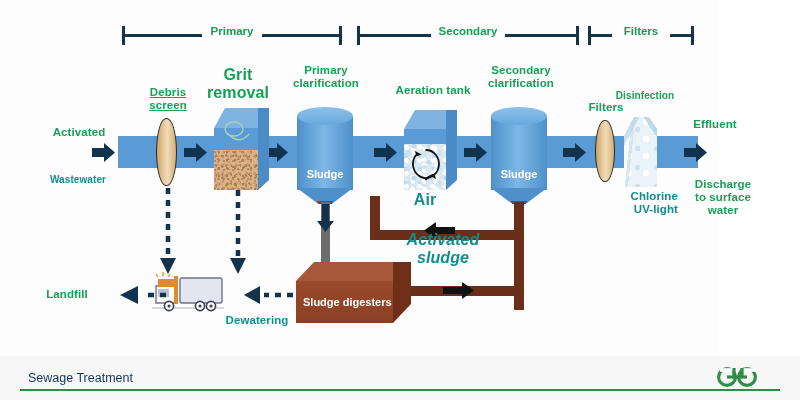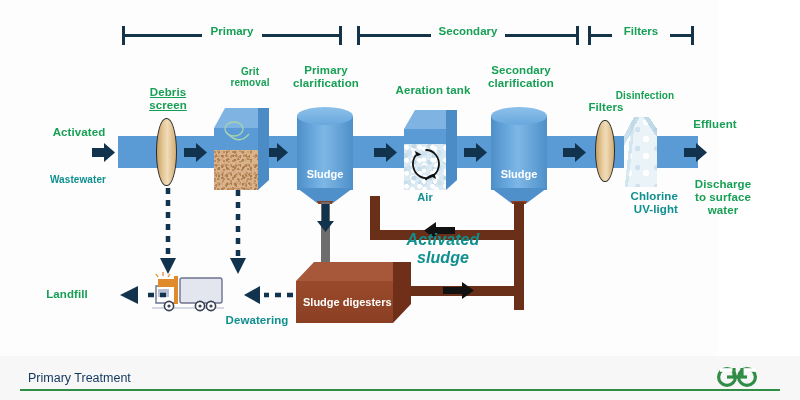--- a/index.html
+++ b/index.html
@@ -222,21 +222,21 @@
   </svg>
   <svg class="abs" style="left:258px; top:108px;" width="14" height="82">
     <path d="M0,0 L11,0 L11,72 L0,82 Z" fill="#4b8cc6"></path>
   </svg>
   <div class="abs" style="left:214px; top:128px; width:44px; height:22px; background:#5b9bd5;"></div>
   <svg class="abs" style="left:221px; top:120px;" width="32" height="28">
     <ellipse cx="13" cy="9" rx="9" ry="7" fill="none" stroke="#a8d4ae" stroke-width="1.3"></ellipse>
     <path d="M6,13 Q18,26 28,14" fill="none" stroke="#a8d4ae" stroke-width="1.3"></path>
   </svg>
   <div class="grit" style="left:214px; top:150px; width:44px; height:40px;"></div>
-  <div class="lbl green" style="left:219px; top:66px; width:62px; font-size:10px;">Grit
+  <div class="lbl green" style="left:207px; top:66px; width:62px; font-size:16px;">Grit
 removal</div>
 
   <div class="cyl-body" style="left:297px; top:116px; width:56px; height:74px;"></div>
   <div class="cyl-top" style="left:297px; top:107px; width:56px; height:18px;"></div>
   <svg class="abs" style="left:297px; top:188px;" width="56" height="16">
     <path d="M0,0 L56,0 L36,15 L20,15 Z" fill="#4f90ca"></path>
     <path d="M20,13 L36,13 L35,16 L21,16 Z" fill="#8b3f23"></path>
   </svg>
   <div class="sludge-txt" style="left:297px; top:168px; width:56px;">Sludge</div>
   <div class="lbl green" style="left:286px; top:64px; width:80px; font-size:11.5px;">Primary
@@ -250,21 +250,21 @@
   </svg>
   <div class="abs" style="left:404px; top:129px; width:42px; height:15px; background:#5b9bd5;"></div>
   <div class="foam" style="left:404px; top:144px; width:42px; height:46px;"></div>
   <svg class="abs" style="left:410px; top:148px;" width="31" height="34">
     <path d="M15.5,2 A13,14 0 1 1 6,7" fill="none" stroke="#121212" stroke-width="1.8"></path>
     <path d="M5,3 L6.5,8.5 L11.5,6.5 Z" fill="#121212"></path>
     <path d="M15.5,32 A13,14 0 0 1 25,27" fill="none" stroke="#121212" stroke-width="1.8"></path>
     <path d="M26,31 L24.5,25.5 L19.5,27.5 Z" fill="#121212"></path>
   </svg>
   <div class="lbl green" style="left:393px; top:84px; width:80px; font-size:11.5px;">Aeration tank</div>
-  <div class="lbl teal" style="left:404px; top:191px; width:42px; font-size:11px;">Air</div>
+  <div class="lbl teal" style="left:404px; top:191px; width:42px; font-size:16px;">Air</div>
 
   <div class="cyl-body" style="left:491px; top:116px; width:56px; height:74px;"></div>
   <div class="cyl-top" style="left:491px; top:107px; width:56px; height:18px;"></div>
   <svg class="abs" style="left:491px; top:188px;" width="56" height="16">
     <path d="M0,0 L56,0 L36,15 L20,15 Z" fill="#4f90ca"></path>
     <path d="M20,13 L36,13 L35,16 L21,16 Z" fill="#8b3f23"></path>
   </svg>
   <div class="sludge-txt" style="left:491px; top:168px; width:56px;">Sludge</div>
   <div class="lbl green" style="left:480px; top:64px; width:82px; font-size:11.5px;">Secondary
 clarification</div>
@@ -354,21 +354,21 @@
   </svg>
 
   <svg class="abs" style="left:108px; top:286px;" width="62" height="18">
     <line x1="58" y1="9" x2="36" y2="9" stroke="#12334d" stroke-width="4.5" stroke-dasharray="6 6"></line>
     <path d="M30,0 L30,18 L12,9 Z" fill="#12334d"></path>
   </svg>
   <div class="lbl green" style="left:32px; top:288px; width:70px; font-size:11.5px;">Landfill</div>
 
   <div id="footer">
     <div class="rule"></div>
-    <div class="ftitle">Primary Treatment</div>
+    <div class="ftitle">Sewage Treatment</div>
     <svg class="logo" width="52" height="26" viewBox="0 0 52 26">
       <g fill="none" stroke="#2f8d46" stroke-width="3.2">
         <circle cx="15" cy="13" r="8.4"></circle>
         <circle cx="35" cy="13" r="8.4"></circle>
       </g>
       <path d="M15,13 L25.5,13" stroke="#2f8d46" stroke-width="3.2"></path>
       <path d="M35,13 L25,13" stroke="#2f8d46" stroke-width="3.2"></path>
       <path d="M8,6 L22,6" stroke="#ffffff" stroke-width="3.6"></path>
       <path d="M30,6 L44,6" stroke="#ffffff" stroke-width="3.6"></path>
       <path d="M22,4 L22,13" stroke="#2f8d46" stroke-width="3.2"></path>

